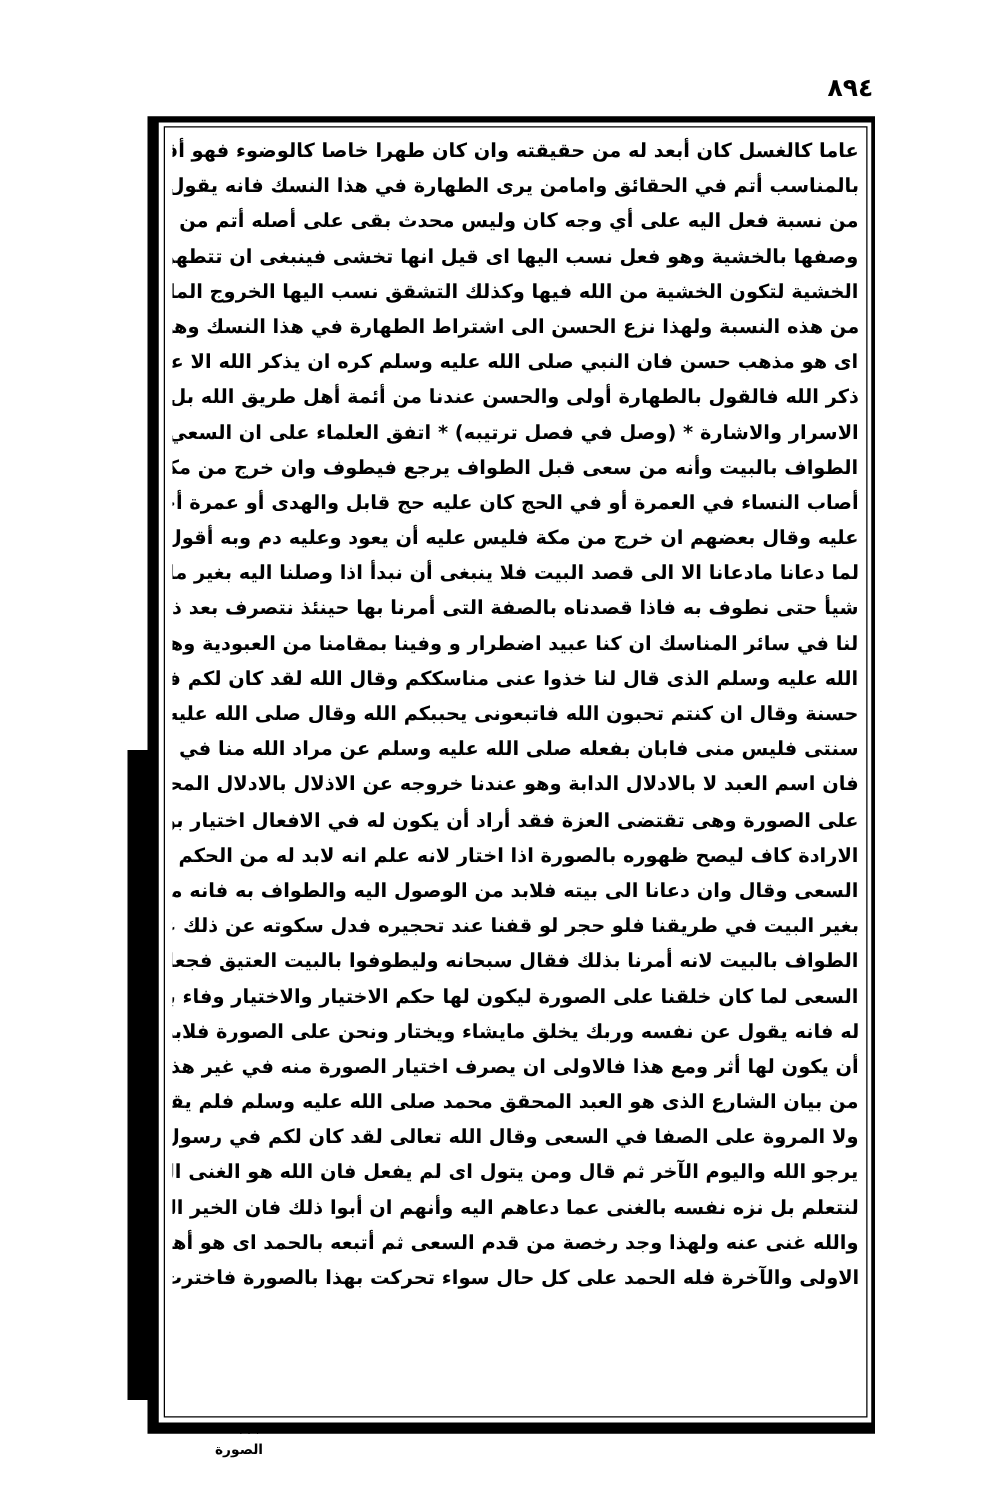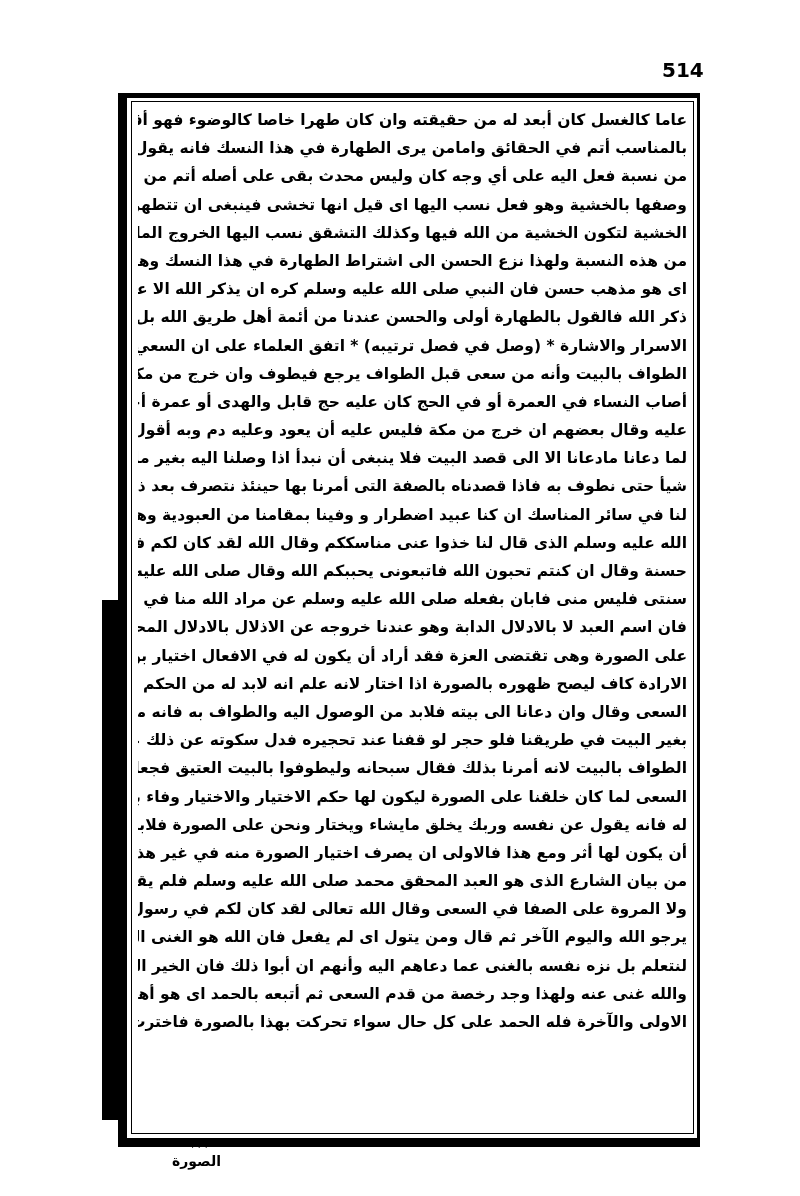--- a/index.html
+++ b/index.html
@@ -6,27 +6,27 @@
   body { width:800px; height:1196px; position:relative; overflow:hidden;
          font-family:"DejaVu Sans", sans-serif; color:#000; }
   .page-number { position:absolute; top:58px; left:662px; font-size:20px; font-weight:bold; direction:rtl; }
   .frame { position:absolute; left:118px; top:93px; width:582px; height:1054px; box-sizing:border-box;
            border-top:5px solid #000; border-right:3px solid #000; border-left:9px solid #000; border-bottom:9px solid #000; }
   .inner { position:absolute; left:4px; right:3px; top:3px; bottom:4px; border:1.5px solid #000; }
   .lines { position:absolute; left:6px; right:6px; top:4px; bottom:6px; direction:rtl; }
   .line { height:28.2px; line-height:28.2px; font-size:15.5px; font-weight:bold; white-space:nowrap;
           overflow:hidden; text-align:justify; text-align-last:justify; letter-spacing:-0.3px; }
   .left-rule { position:absolute; left:102px; top:600px; width:18px; height:520px; background:#000; }
-  .catchword { position:absolute; left:172px; top:1153px; font-size:14px; font-weight:bold; direction:rtl; }
+  .catchword { position:absolute; left:172px; top:1153px; font-size:11px; font-weight:bold; direction:rtl; }
   .catch-sub { position:absolute; left:190px; top:1140px; font-size:9px; }
 </style>
 </head>
 <body>
 
-<div class="page-number">514</div>
+<div class="page-number">٨٩٤</div>
 
 <div class="left-rule"></div>
 
 <div class="frame">
   <div class="inner">
     <div class="lines" id="lines">
       <div class="line">عاما كالغسل كان أبعد له من حقيقته وان كان طهرا خاصا كالوضوء فهو أقرب والاخذ</div>
       <div class="line">بالمناسب أتم في الحقائق وامامن يرى الطهارة في هذا النسك فانه يقول لابد لكل موجود حي</div>
       <div class="line">من نسبة فعل اليه على أي وجه كان وليس محدث بقى على أصله أتم من الحجارة ومع هذا فان الله</div>
       <div class="line">وصفها بالخشية وهو فعل نسب اليها اى قيل انها تخشى فينبغى ان تتطهر من هذه النسبة لامن</div>

